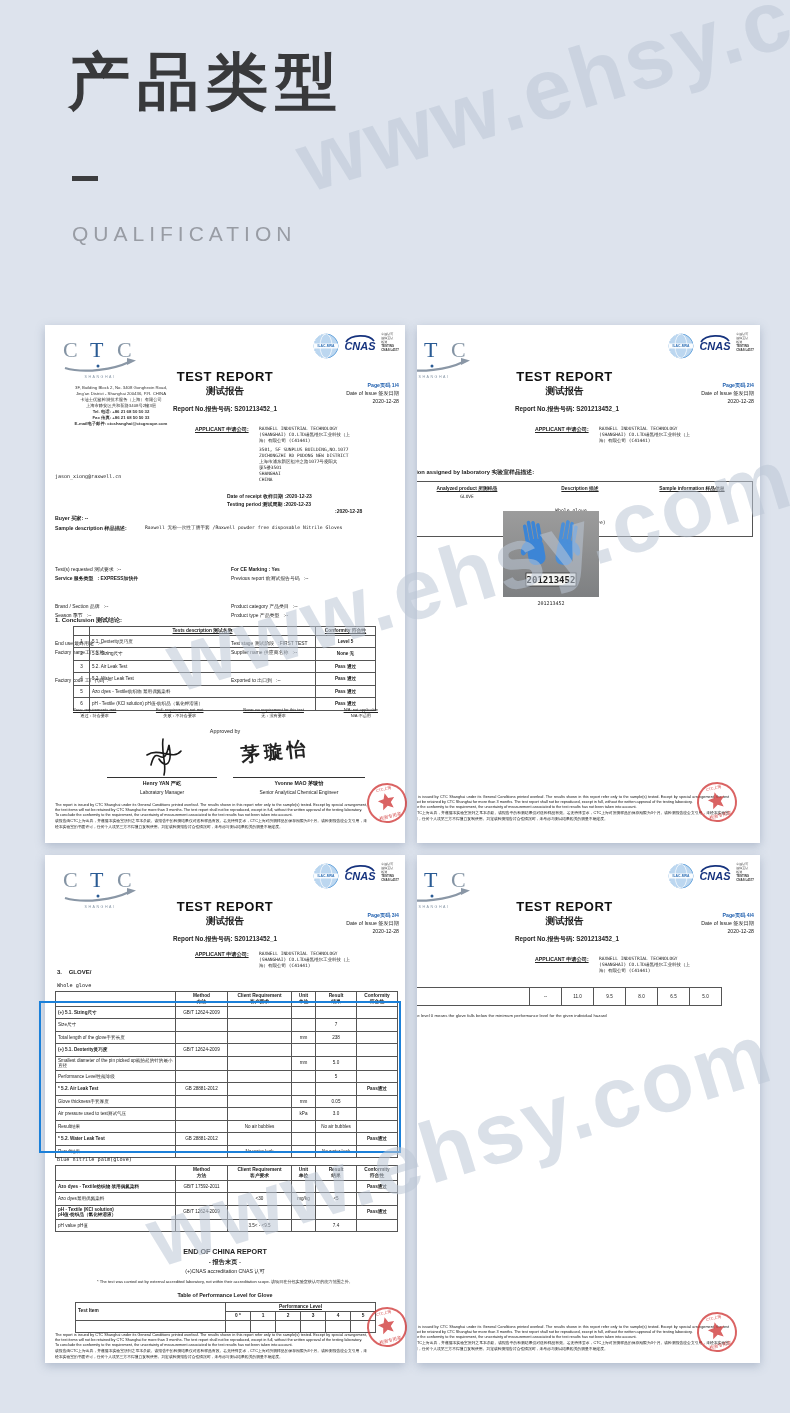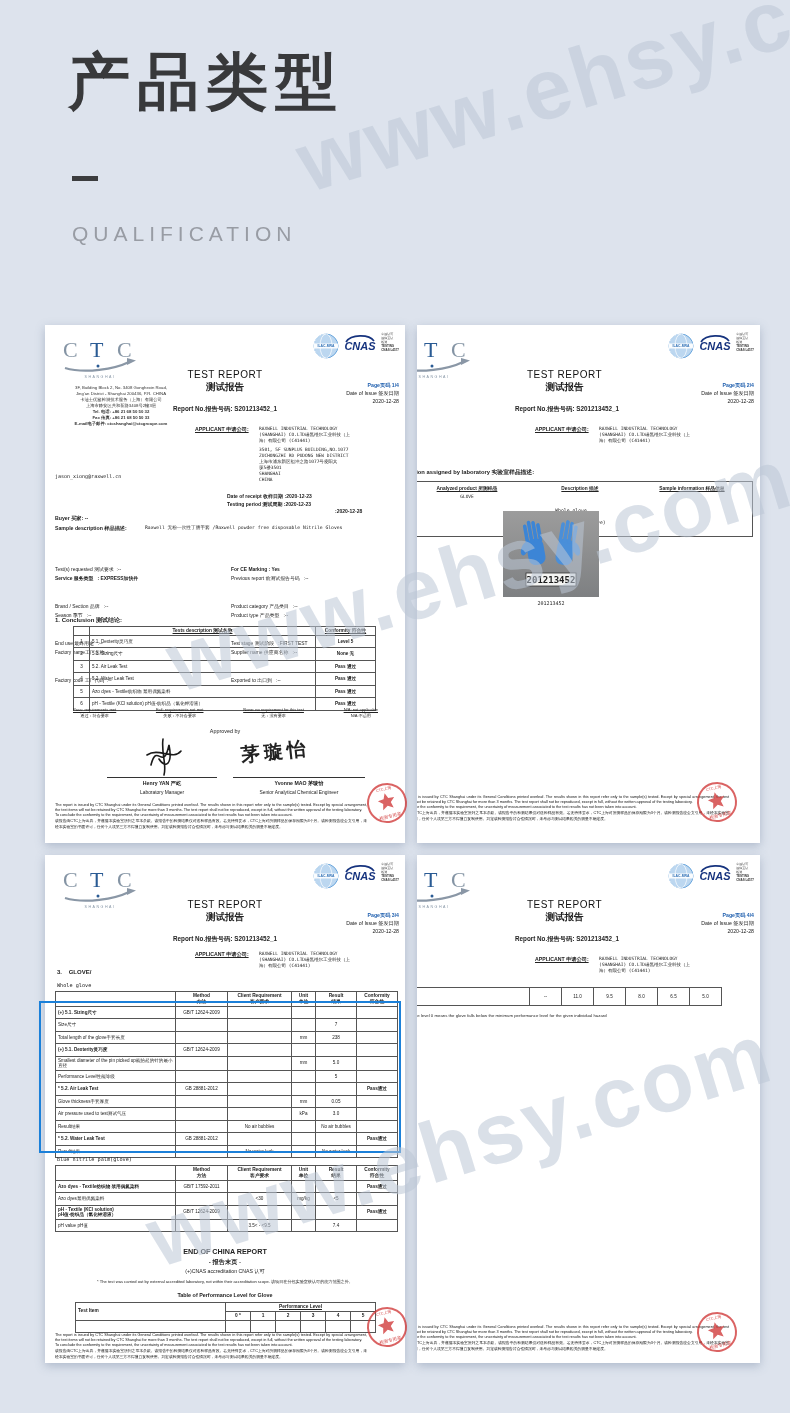--- a/index.html
+++ b/index.html
@@ -15,21 +15,21 @@
   #doc1{left:45px;top:325px;width:360px;height:518px}
   #doc2{left:417px;top:325px;width:343px;height:518px;overflow:hidden}
   #doc3{left:45px;top:855px;width:360px;height:508px}
   #doc4{left:417px;top:855px;width:343px;height:508px;overflow:hidden}
   .page-title{position:absolute;left:68px;top:40px;font-size:62px;font-weight:bold;color:#38393b;letter-spacing:7px}
   .dash{position:absolute;left:72px;top:176px;width:26px;height:5px;background:#3c3d3f}
   .sub{position:absolute;left:72px;top:222px;font-size:21px;color:#989ca4;letter-spacing:5px}
   .wm{position:absolute;font-size:86px;font-weight:bold;color:rgba(188,198,213,.55);
       transform:rotate(-17deg);transform-origin:left center;white-space:nowrap;letter-spacing:3px;
       z-index:40;pointer-events:none}
-  .rtitle{font-size:10px;font-weight:normal;letter-spacing:.5px;color:#111}
+  .rtitle{font-size:13px;font-weight:bold;letter-spacing:.5px;color:#111}
   .rtitle2{font-size:9.5px;font-weight:bold;margin-top:1px}
   .rno{font-size:6.3px;font-weight:bold}
   .pginfo{font-size:5.2px;text-align:right;line-height:1.5}
   .addr{font-size:4.3px;line-height:1.4;text-align:center;color:#333}
   .addr span{display:block}
   .applines span{display:block}
   .flds{font-size:4.9px;line-height:1.9;white-space:pre-wrap}
   .flds span{display:block}
   table.tb{border-collapse:collapse;table-layout:fixed}
   .tb th,.tb td{border:1px solid #555;font-size:4.6px;line-height:1.2;padding:1px 2px;

